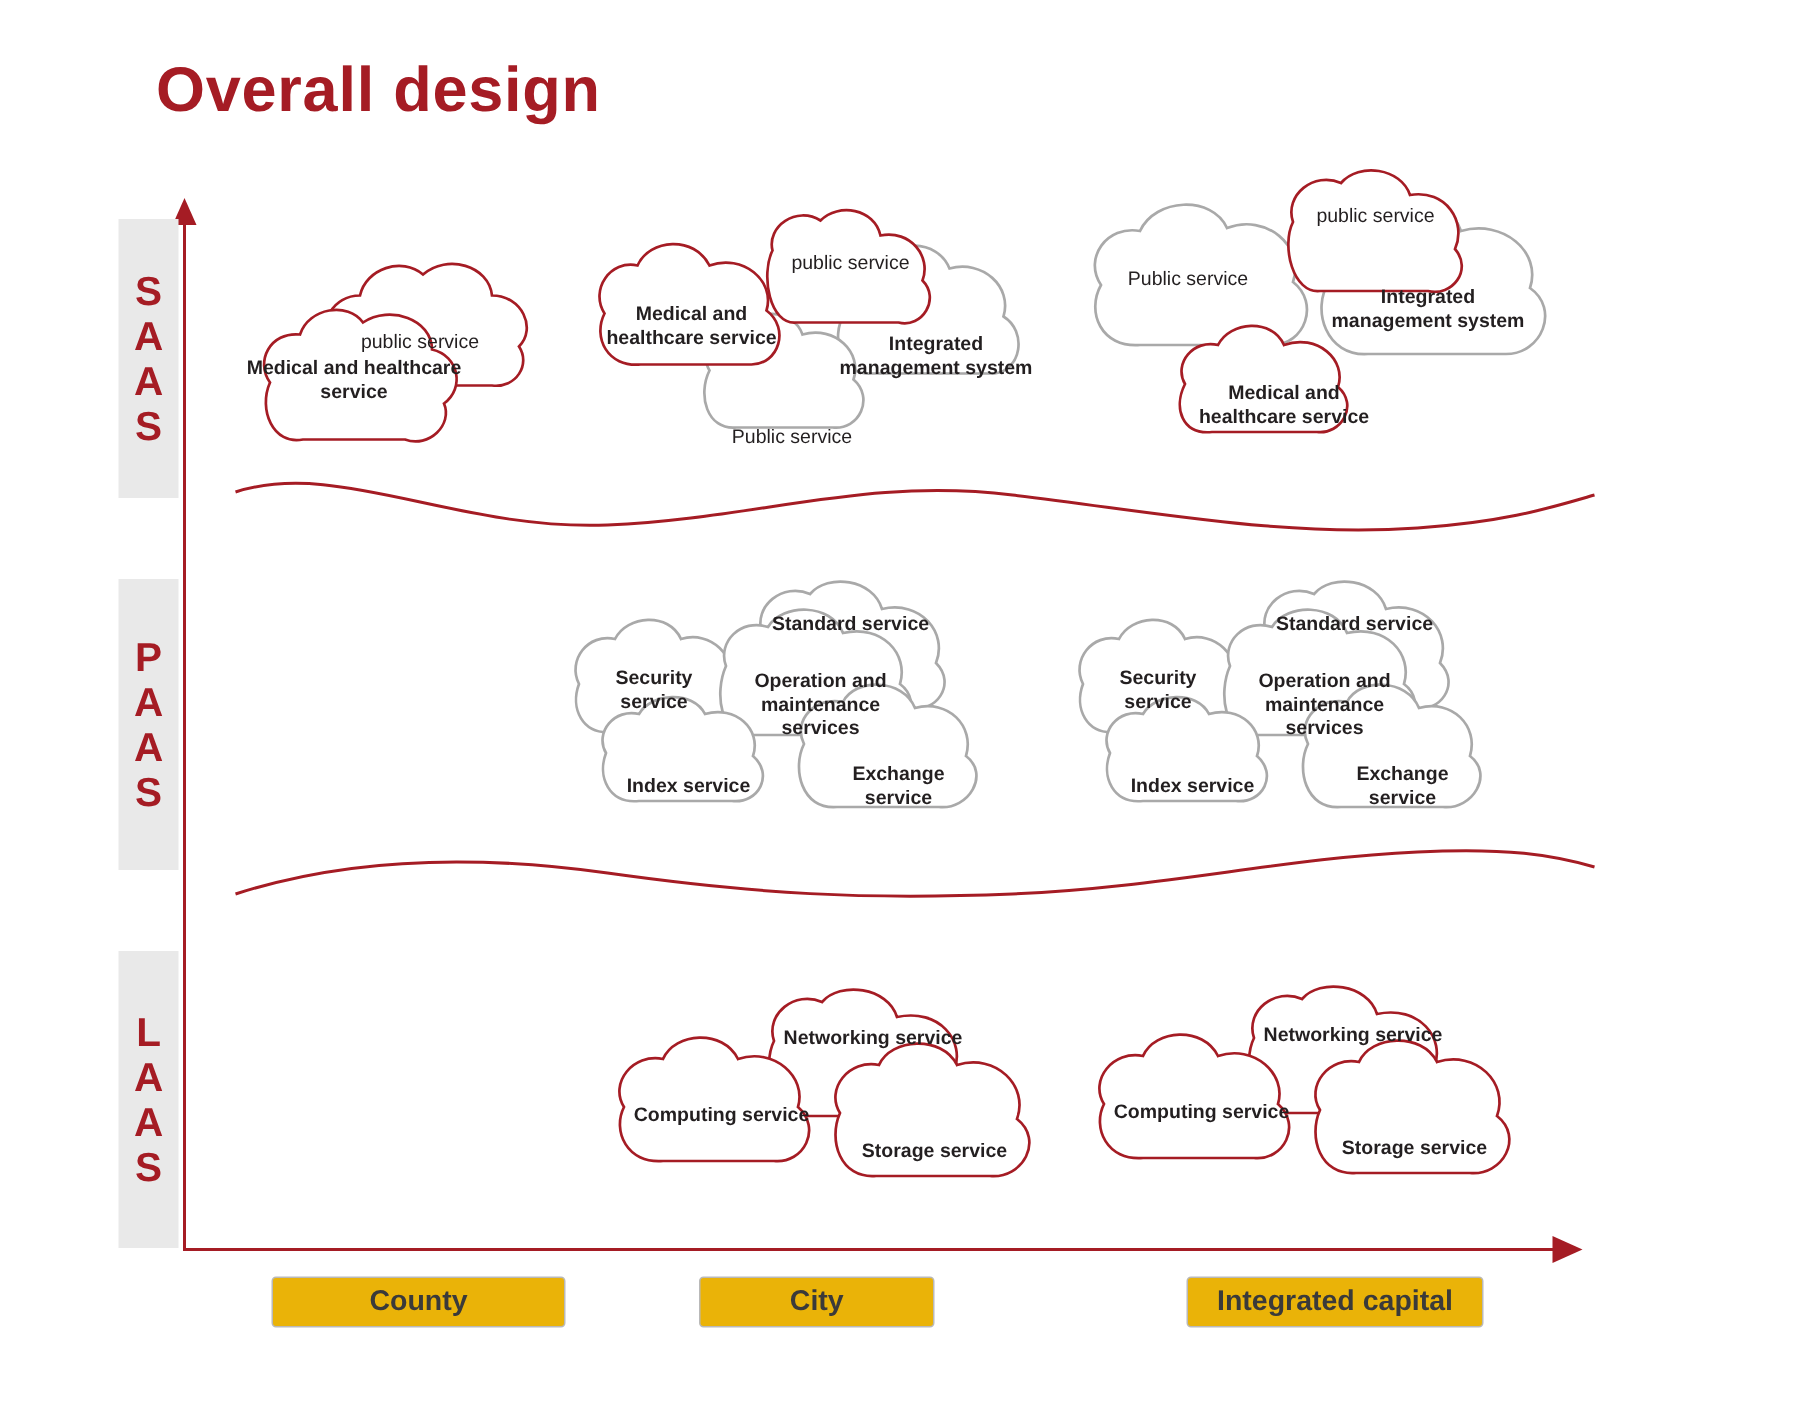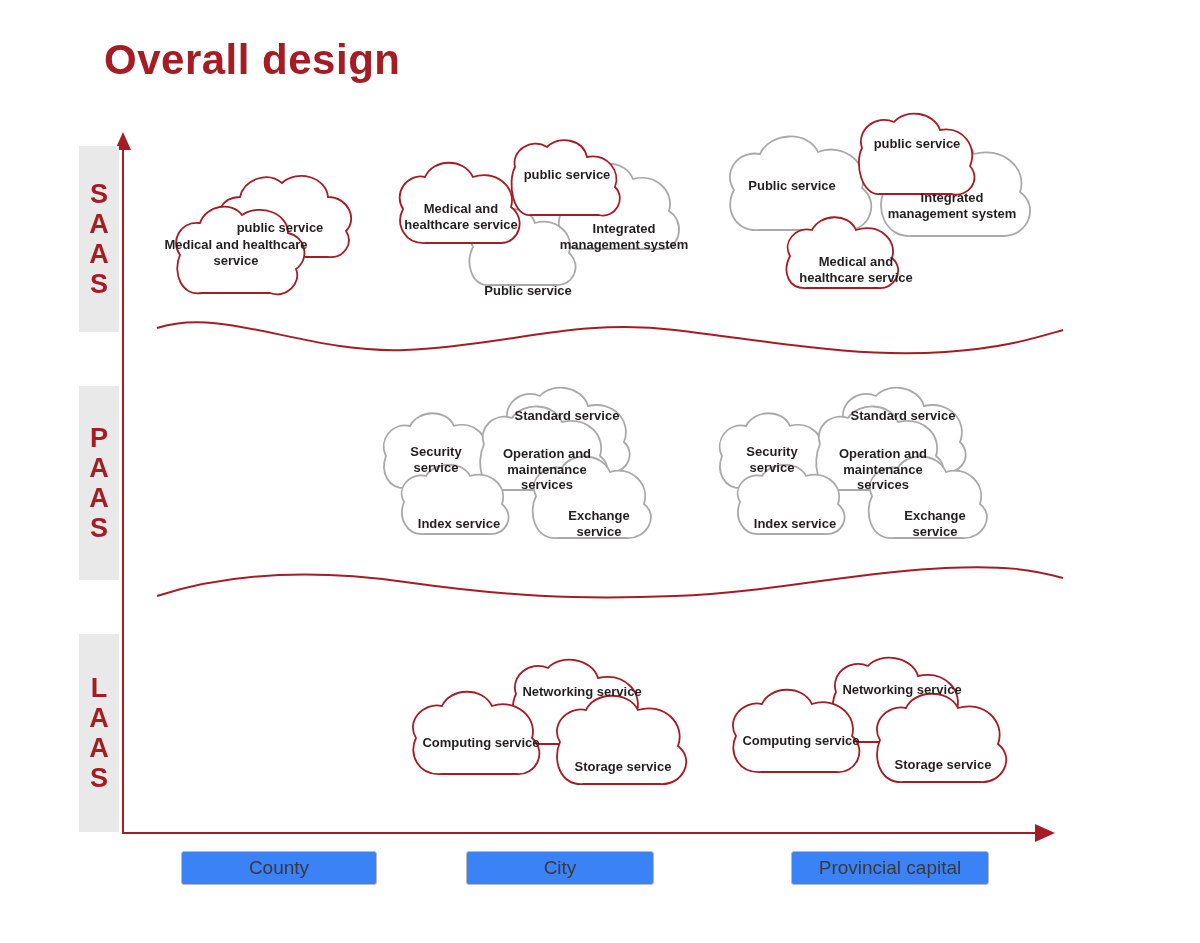--- a/index.html
+++ b/index.html
@@ -98,39 +98,40 @@
   .cloud-group { position: absolute; }
   .cloud-label {
     position: absolute;
     text-align: center;
     font-size: 13px;
     line-height: 1.2;
     color: #231f20;
     font-weight: bold;
     pointer-events: none;
   }
-  .cloud-label.thin { font-weight: bold; }
+  .cloud-label.thin { font-weight: normal; }
 
   
   .cat-box {
     position: absolute;
     top: 851px;
     height: 34px;
     border: 1px solid #b9b9b9;
     border-radius: 3px;
-    background: #3b82f6;
+    background: #eab308;
     display: flex;
     align-items: center;
     justify-content: center;
     font-size: 19px;
     color: #3a3a3a;
     box-sizing: border-box;
+    font-weight: bold;
   }
   #cat-county { left: 181px; width: 196px; }
-  #cat-city { left: 466px; width: 188px; }
+  #cat-city { left: 466px; width: 157px; }
   #cat-provincial { left: 791px; width: 198px; }
 </style>
 </head>
 <body>
 
 <div id="page-title">Overall design</div>
 
 <div class="axis-v"></div>
 <div class="axis-h"></div>
 <div class="arrow-up"></div>
@@ -265,14 +266,14 @@
   <div class="cloud-label" style="left:158px; top:107px; width:122px;">Storage service</div>
 </div>
 
 <div class="cat-box" id="cat-county">
   <span>County</span>
 </div>
 <div class="cat-box" id="cat-city">
   <span>City</span>
 </div>
 <div class="cat-box" id="cat-provincial">
-  <span>Provincial capital</span>
+  <span>Integrated capital</span>
 </div>
 
 </body></html>

